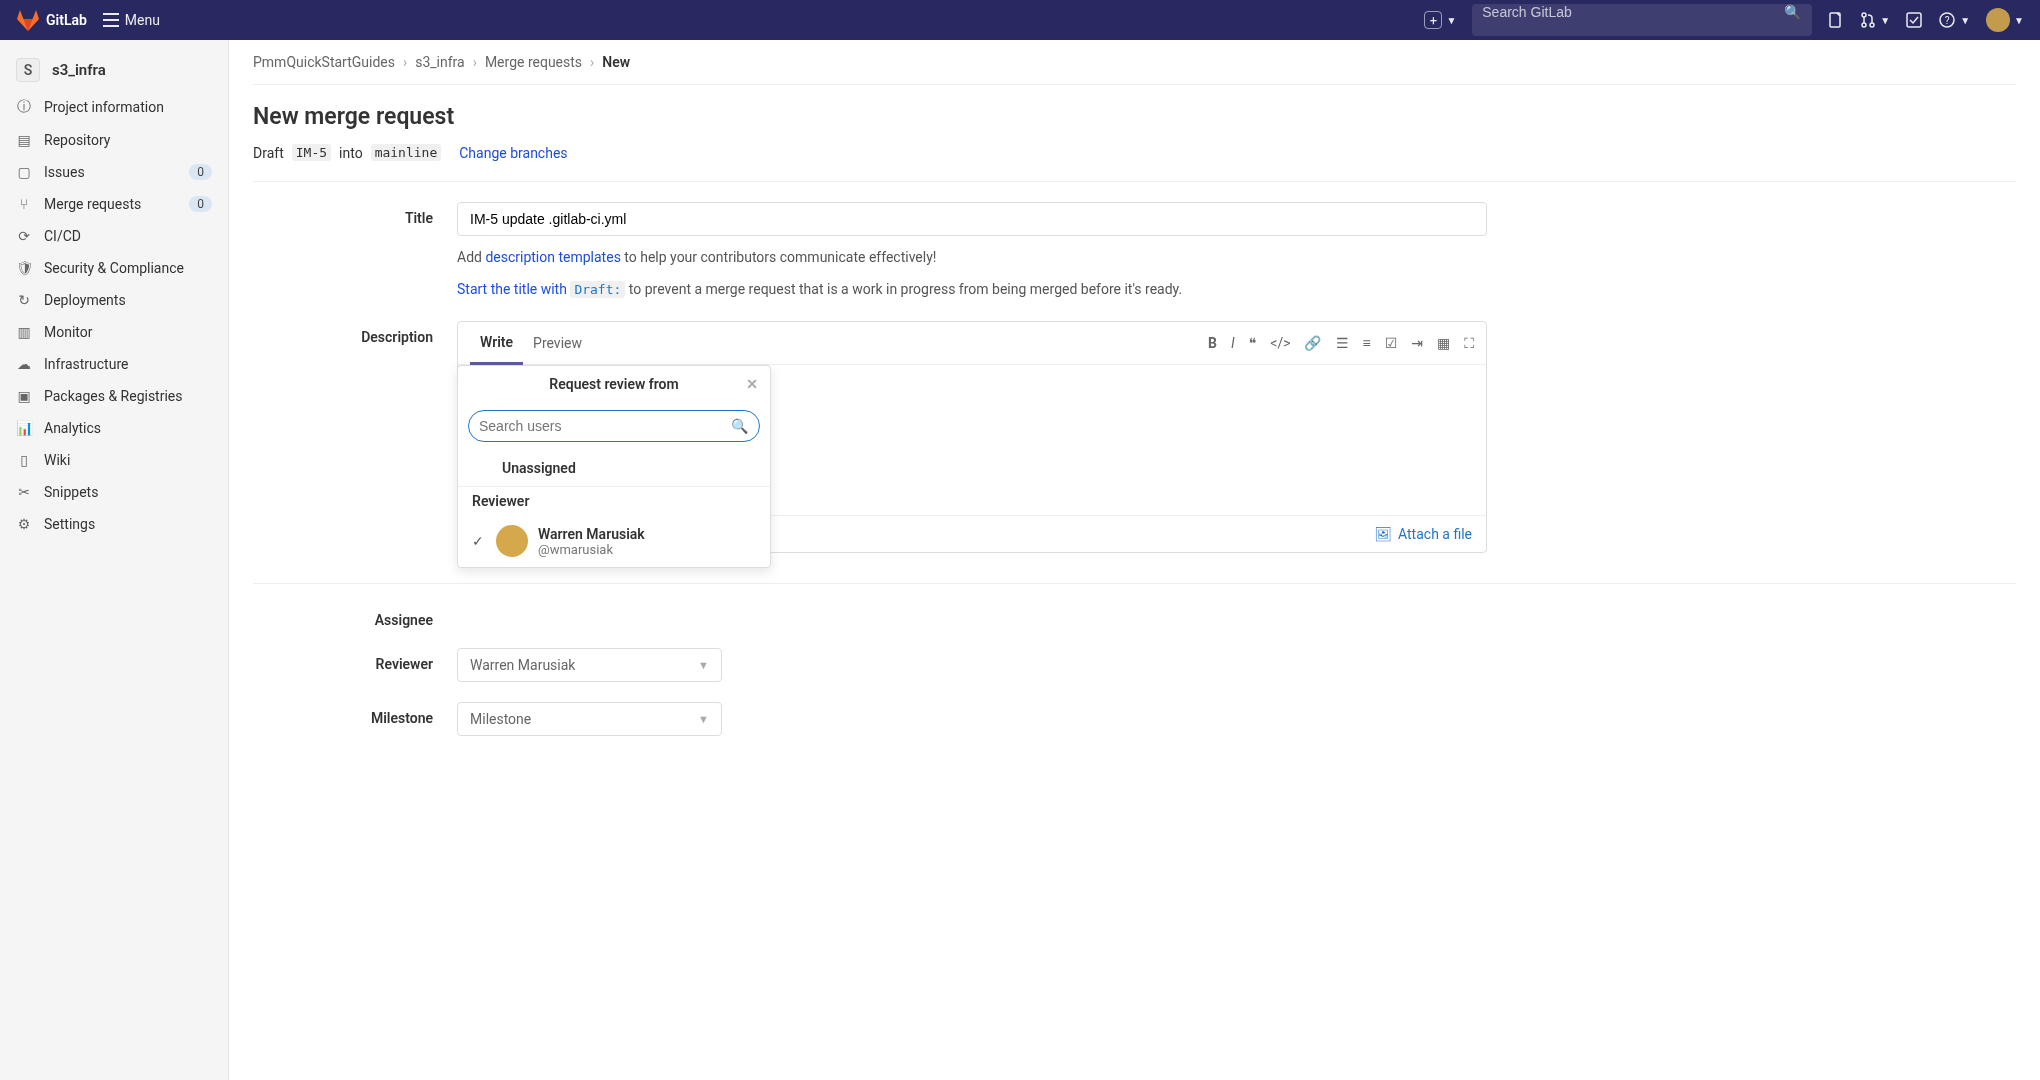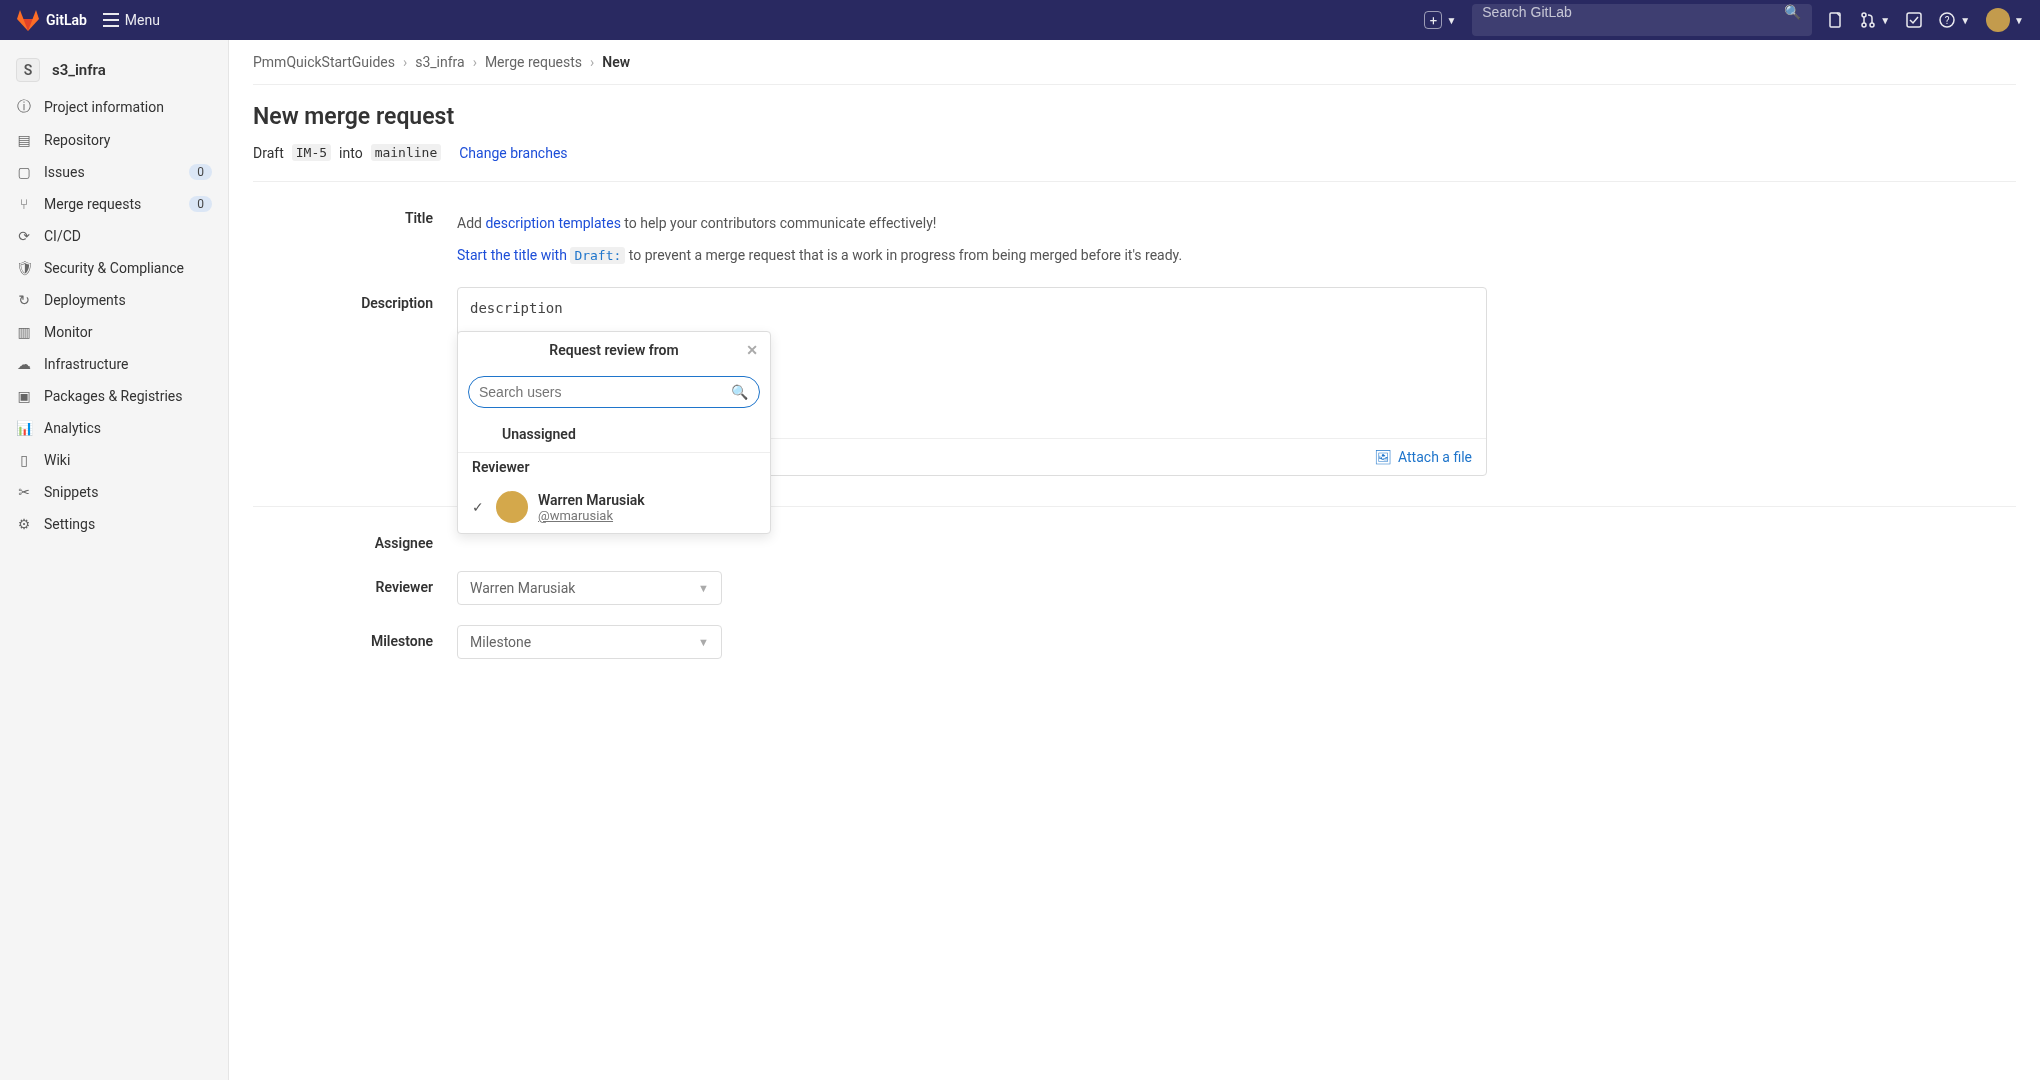--- a/index.html
+++ b/index.html
@@ -71,21 +71,21 @@
 .popover-search { border: 1px solid #1f75cb; border-radius: 16px; padding: 7px 10px; display: flex; align-items: center; }
 .popover-search input { border: none; outline: none; flex: 1; font-size: 14px; }
 .popover-search .sicon { color: #888; }
 .popover-item { padding: 10px 14px 10px 44px; cursor: pointer; }
 .popover-item.unassigned { font-weight: 600; }
 .popover-section-label { padding: 6px 14px; font-weight: 600; color: #333; border-top: 1px solid #eee; }
 .popover-user { display: flex; align-items: center; gap: 10px; padding: 10px 14px; cursor: pointer; }
 .popover-user .check { color: #555; width: 14px; }
 .popover-user .uavatar { width: 32px; height: 32px; border-radius: 50%; background: #d4a84b; }
 .popover-user .uname { font-weight: 600; }
-.popover-user .uhandle { color: #777; font-size: 13px; text-decoration: underline; }
+.popover-user .uhandle { color: #777; font-size: 13px; }
 
 .rel-container { position: relative; }
 </style>
 </head>
 <body>
 
 <div class="navbar">
   <div class="navbar-left">
     <div class="logo">
       <svg class="logo-icon" viewBox="0 0 24 24">
@@ -233,33 +233,51 @@
       <span>Draft</span>
       <span class="code-chip">IM-5</span>
       <span>into</span>
       <span class="code-chip">mainline</span>
       <span class="link" style="margin-left:10px;">Change branches</span>
     </div>
 
     <div class="form-row">
       <div class="form-label">Title</div>
       <div class="form-control">
+        <input class="text-input" value="IM-5 update .gitlab-ci.yml" style="">
         <div class="hint">
           <span>Add </span><span class="link">description templates</span><span> to help your contributors communicate effectively!</span>
         </div>
         <div class="hint">
           <span class="link">Start the title with </span><span class="code-chip">Draft:</span><span> to prevent a merge request that is a work in progress from being merged before it's ready.</span>
         </div>
       </div>
     </div>
 
     <div class="form-row">
       <div class="form-label">Description</div>
       <div class="form-control rel-container">
         <div class="editor-box">
+          <div class="editor-tabs">
+            <div class="editor-tab active">Write</div>
+            <div class="editor-tab">Preview</div>
+            <div class="editor-toolbar">
+              <span><b>B</b></span>
+              <span><i>I</i></span>
+              <span>❝</span>
+              <span>&lt;/&gt;</span>
+              <span>🔗</span>
+              <span>☰</span>
+              <span>≡</span>
+              <span>☑</span>
+              <span>⇥</span>
+              <span>▦</span>
+              <span>⛶</span>
+            </div>
+          </div>
           <div class="editor-body">description</div>
           <div class="attach-row">
             <div class="attach-link">
               <span>🖼</span>
               <span>Attach a file</span>
             </div>
           </div>
         </div>
 
         <div class="popover">

